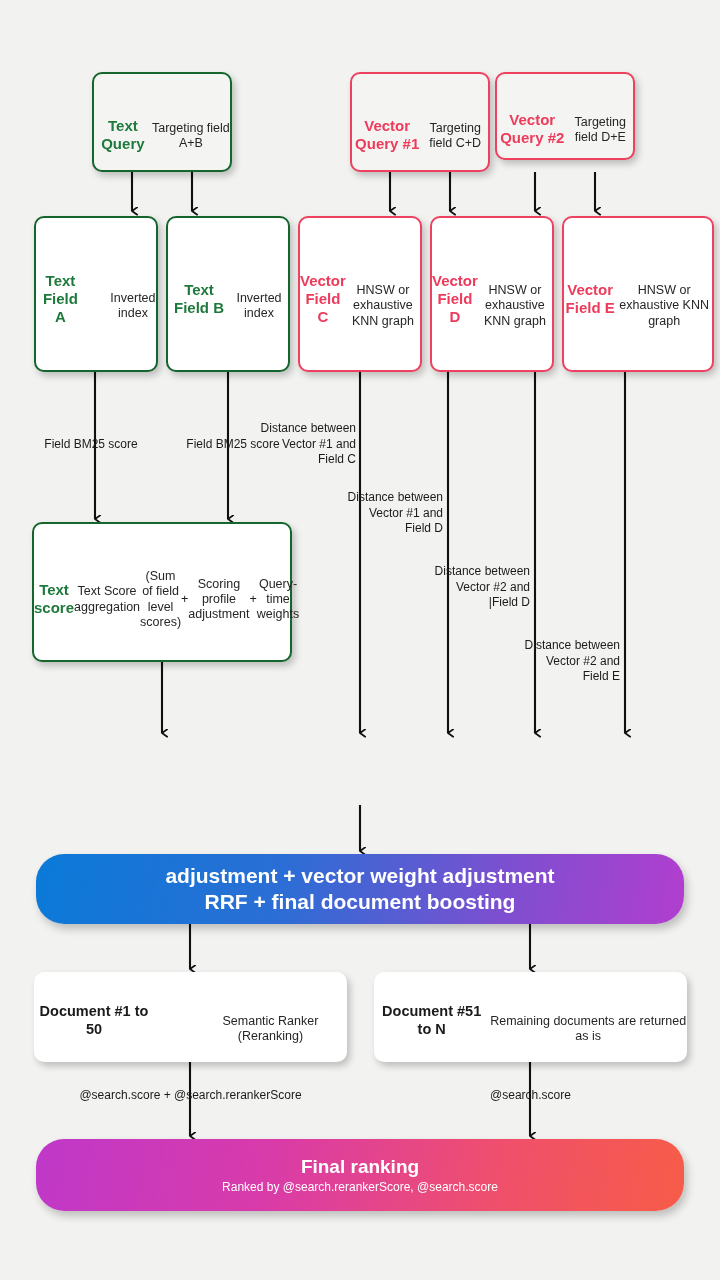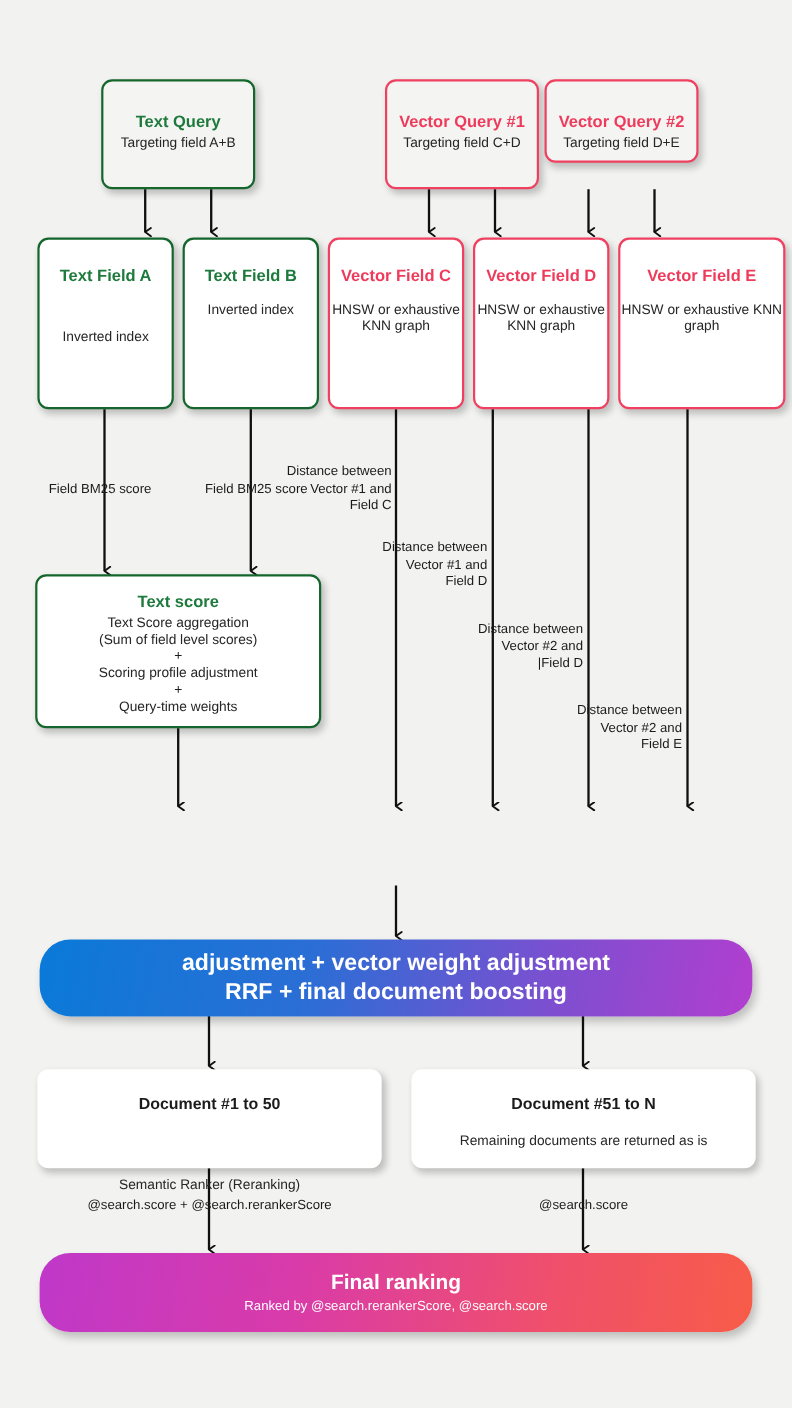--- a/index.html
+++ b/index.html
@@ -29,21 +29,21 @@
     pointer-events: none;
   }
   
   .node {
     position: absolute;
     box-sizing: border-box;
     border-radius: 10px;
     background: #ffffff;
     box-shadow: 3px 4px 7px rgba(0,0,0,0.22);
     display: flex;
-    flex-direction: column;
+    flex-direction: row;
     align-items: center;
     text-align: center;
   }
   .node.tinted { background: #f4f4f2; }
   .node.green  { border: 2.5px solid #15662c; }
   .node.pink   { border: 2.5px solid #ef4060; }
   .node.plain  { border: none; }
 
   .node .title {
     font-weight: bold;
@@ -162,21 +162,21 @@
   <div class="node tinted green queryrow" id="node-text-query" style="left:92px; top:72px; width:140px; height:100px;">
     <div class="title green">Text Query</div>
     <div class="sub">Targeting field A+B</div>
   </div>
 
   <div class="node tinted pink queryrow" id="node-vector-query-1" style="left:350px; top:72px; width:140px; height:100px;">
     <div class="title pink">Vector Query #1</div>
     <div class="sub">Targeting field C+D</div>
   </div>
 
-  <div class="node tinted pink queryrow" id="node-vector-query-2" style="left:495px; top:72px; width:140px; height:76px;align-items:center;">
+  <div class="node tinted pink queryrow" id="node-vector-query-2" style="left:495px; top:72px; width:140px; height:88px;align-items:center;">
     <div class="title pink">Vector Query #2</div>
     <div class="sub">Targeting field D+E</div>
   </div>
 
   <div class="node green fieldrow" id="node-text-field-a" style="left:34px; top:216px; width:124px; height:156px;gap:25px;">
     <div class="title green">Text Field A</div>
     <div class="sub">Inverted index</div>
   </div>
 
   <div class="node green fieldrow" id="node-text-field-b" style="left:166px; top:216px; width:124px; height:156px;">

